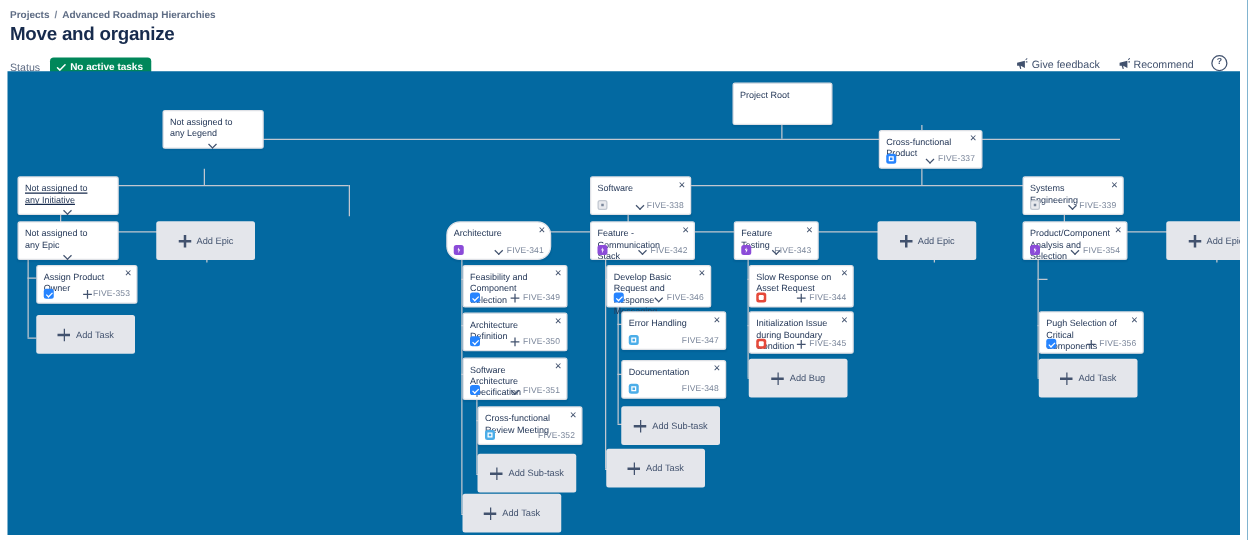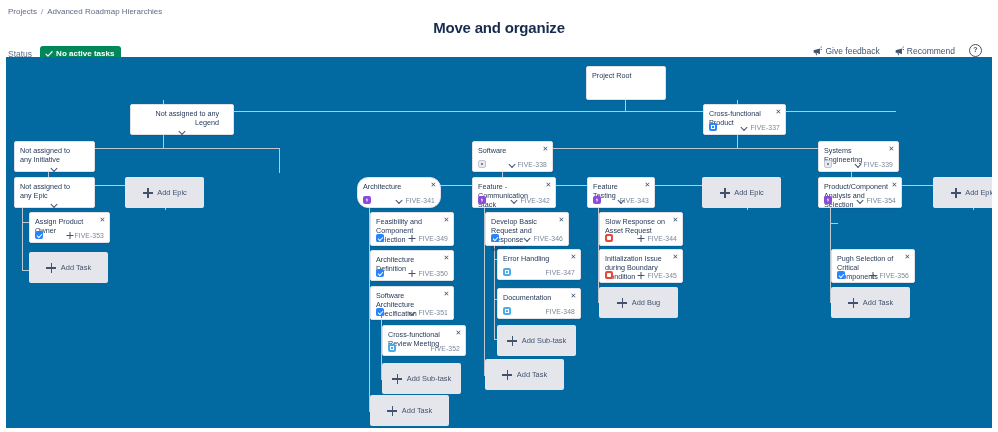--- a/index.html
+++ b/index.html
@@ -5,24 +5,24 @@
   html,body{margin:0;padding:0;}
   body{
     width:998px;height:432px;overflow:hidden;
     background:#ffffff;
     font-family:"Liberation Sans","DejaVu Sans",sans-serif;
     color:#172b4d;
     -webkit-font-smoothing:antialiased;
   }
   
   .header{padding:6px 8px 0 8px;}
-  .breadcrumb{font-size:8px;color:#5e6c84;line-height:11px;}
+  .breadcrumb{font-size:8px;color:#5e6c84;line-height:11px;font-weight:bold;}
   .breadcrumb a{color:#5e6c84;text-decoration:none;}
   .breadcrumb .sep{margin:0 4px;color:#7a869a;}
-  .page-title{font-size:15px;font-weight:bold;color:#172b4d;margin-top:2px;letter-spacing:-.2px;text-align:center;}
+  .page-title{font-size:15px;font-weight:bold;color:#172b4d;margin-top:2px;letter-spacing:-.2px;}
   .statusbar{display:flex;align-items:center;margin-top:10px;position:relative;}
   .status-label{font-size:8.5px;color:#5e6c84;margin-right:8px;}
   .status-badge{
     background:#00875a;color:#fff;font-size:8px;font-weight:bold;
     border-radius:3px;padding:3px 7px 3px 5px;display:flex;align-items:center;gap:3px;
   }
   .status-badge svg{display:block;}
   .header-actions{position:absolute;right:8px;top:-2px;display:flex;align-items:center;gap:14px;}
   .hdr-btn{display:flex;align-items:center;gap:3px;font-size:8.5px;color:#42526e;cursor:pointer;}
   .hdr-icon{width:10px;height:10px;display:inline-block;}
@@ -186,38 +186,38 @@
 
   <div class="ln lnv" style="left:824px;top:151px;height:94px;"></div>
   <div class="ln lnh" style="left:824px;top:166px;width:8px;"></div>
   <div class="ln lnh" style="left:824px;top:203px;width:8px;"></div>
   <div class="ln lnh" style="left:824px;top:245px;width:8px;"></div>
 
   <div class="node" style="left:580px;top:9px;width:80px;height:34px;">
     <div class="title">Project Root</div>
   </div>
 
-  <div class="node" style="left:124px;top:47px;width:104px;height:31px;text-align:right;">
+  <div class="node" style="left:124px;top:31px;width:81px;height:31px;">
     <div class="title">Not assigned to any Legend</div>
     <div class="meta">
       <span class="chev mid-ctl"></span>
     </div>
   </div>
 
   <div class="node" style="left:697px;top:47px;width:83px;height:31px;">
     <div class="close">✕</div>
     <div class="title">Cross-functional Product</div>
     <div class="meta">
       <span class="tico product"></span>
       <span class="chev mid-ctl"></span>
       <span class="key">FIVE-337</span>
     </div>
   </div>
 
-  <div class="node" style="left:8px;top:84px;width:81px;height:31px;">
+  <div class="node" style="left:8px;top:84px;width:81px;height:31px;text-decoration:underline;">
     <div class="title">Not assigned to any Initiative</div>
     <div class="meta">
       <span class="chev mid-ctl"></span>
     </div>
   </div>
 
   <div class="node" style="left:466px;top:84px;width:81px;height:31px;">
     <div class="close">✕</div>
     <div class="title">Software</div>
     <div class="meta">

